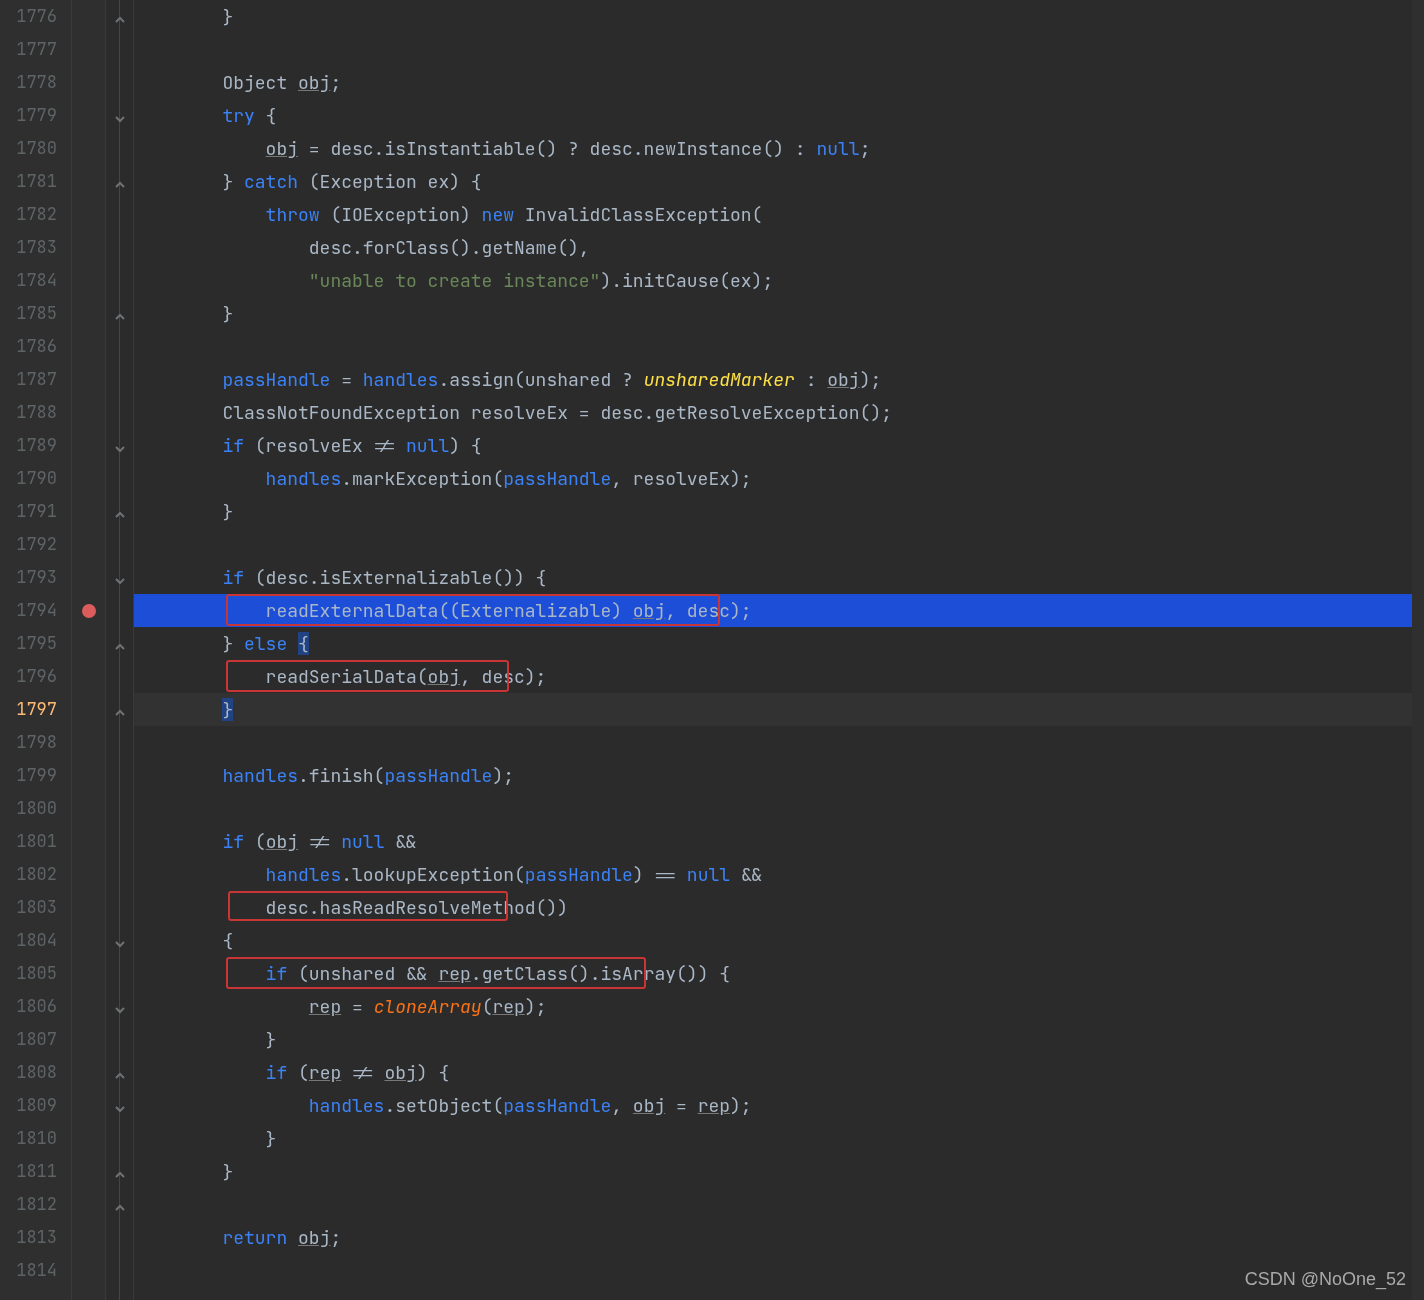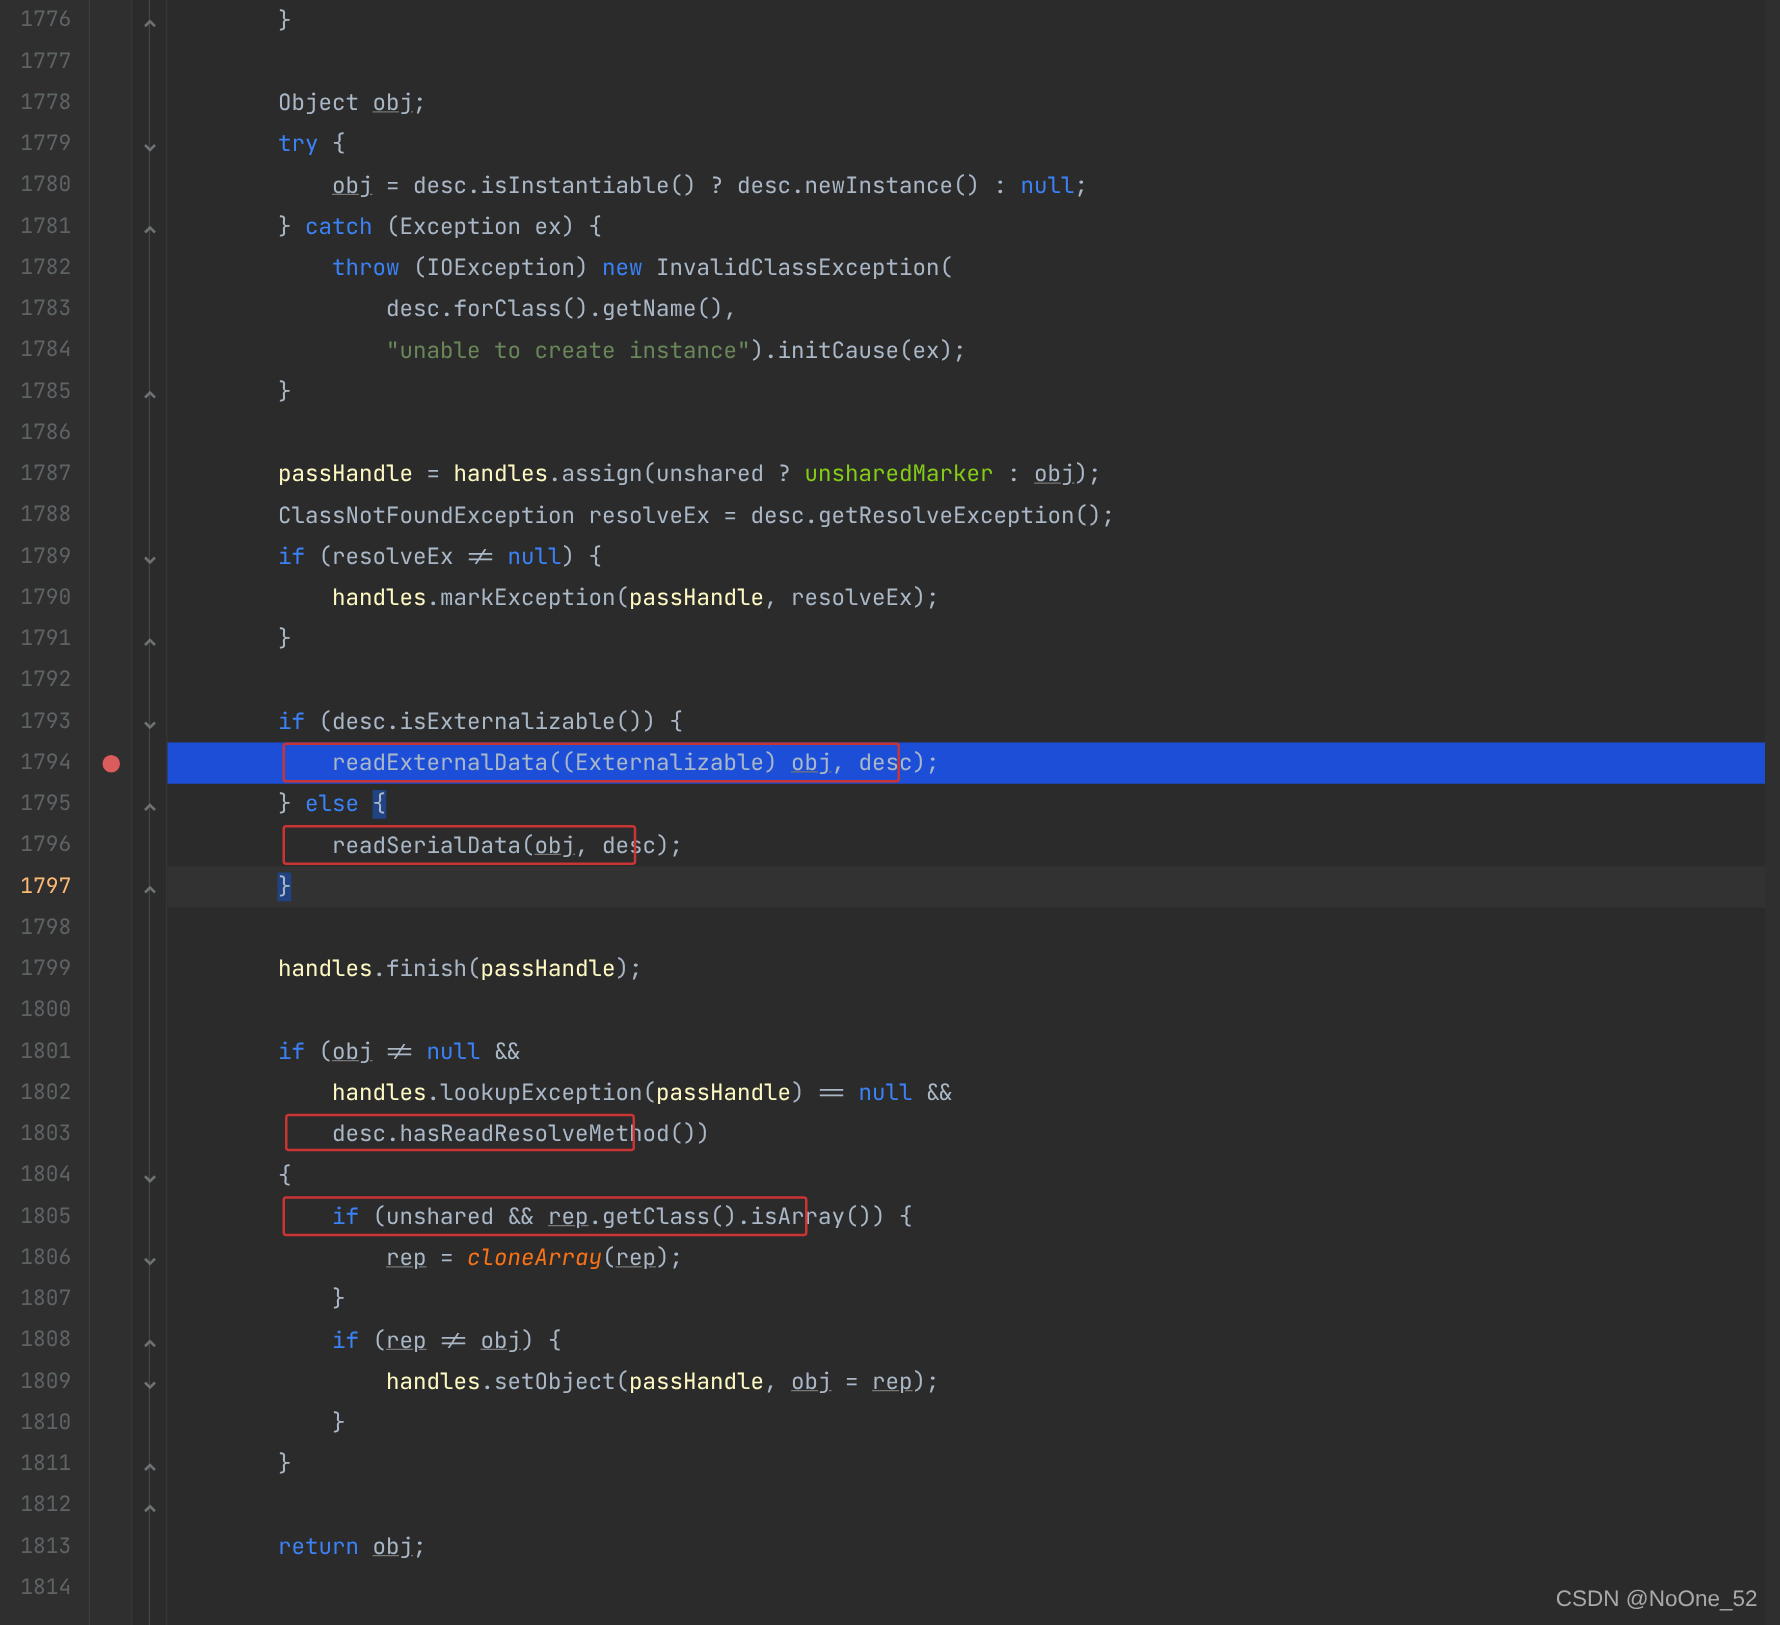--- a/index.html
+++ b/index.html
@@ -16,23 +16,23 @@
   .fold-row { height: 33px; position: relative; }
   .chevron { position: absolute; left: 7px; top: 9px; width: 14px; height: 14px; }
   .chevron svg { width: 14px; height: 14px; stroke: #6e7274; stroke-width: 2; fill: none; }
   .breakpoint { width: 14px; height: 14px; border-radius: 50%; background: #db5c5c; position: absolute; left: 10px; top: 10px; }
   .fold-line { position: absolute; left: 13px; top: 0; bottom: 0; width: 1px; background: #454545; }
   .code-line { height: 33px; line-height: 33px; white-space: pre; color: #a9b7c6; padding-left: 2px; position: relative; }
   .code-line.bp-hl { background: #1d4ed8; }
   .code-line.cur-hl { background: #323232; }
   .tok-kw { color: #3b82f6; }
   .tok-str { color: #6a8759; }
-  .tok-field { color: #fef9c3; }
+  .tok-field { color: #3b82f6; }
   .tok-param { font-style: italic; color: #f97316; }
-  .tok-const { color: #84cc16; }
+  .tok-const { color: #fde047; font-style: italic; }
   .underline { text-decoration: underline; text-decoration-color: #777; }
   .hl-caret { background: #214283; }
   .red-rect { position: absolute; border: 2px solid #c93434; border-radius: 3px; background: transparent; pointer-events: none; }
   .watermark { position: absolute; right: 18px; bottom: 10px; color: #bfbfbf; font-size: 18px; font-family: sans-serif; opacity: .85; margin-top: 48px; }
 </style>
 </head>
 <body>
 
 <div class="editor">
   <div class="gutter-numbers" id="gutter-numbers">

